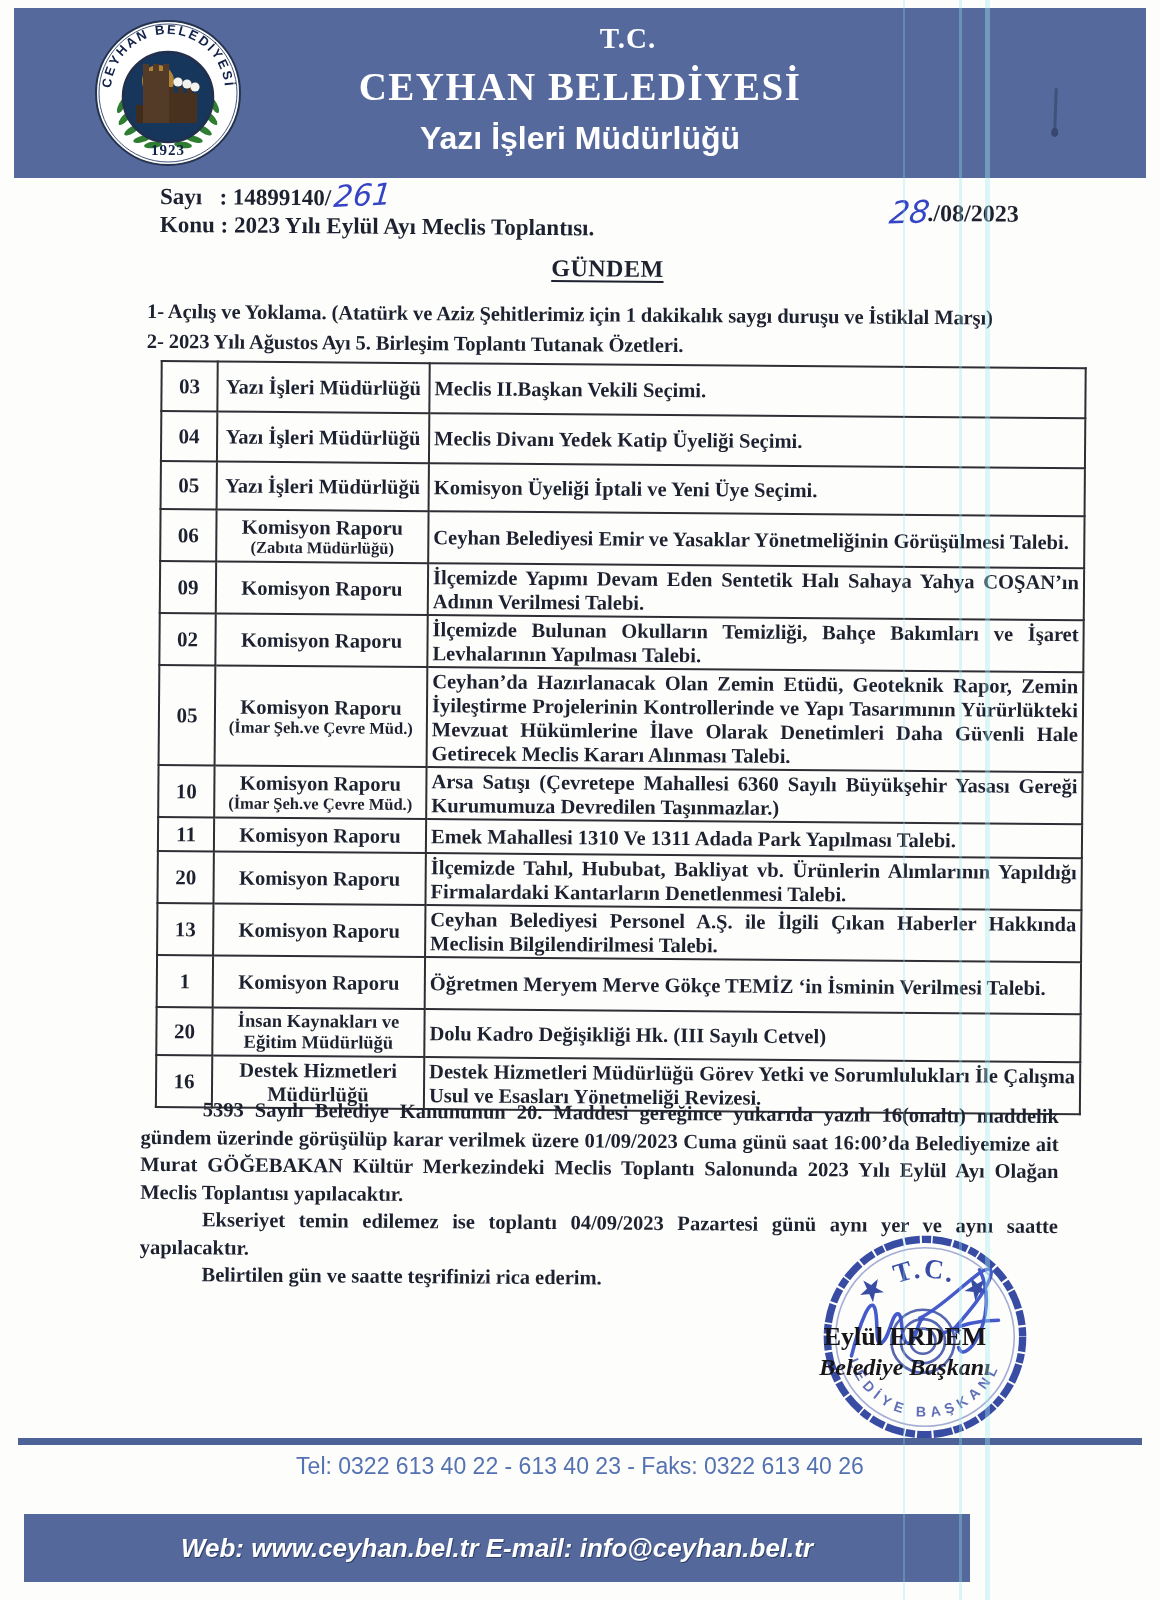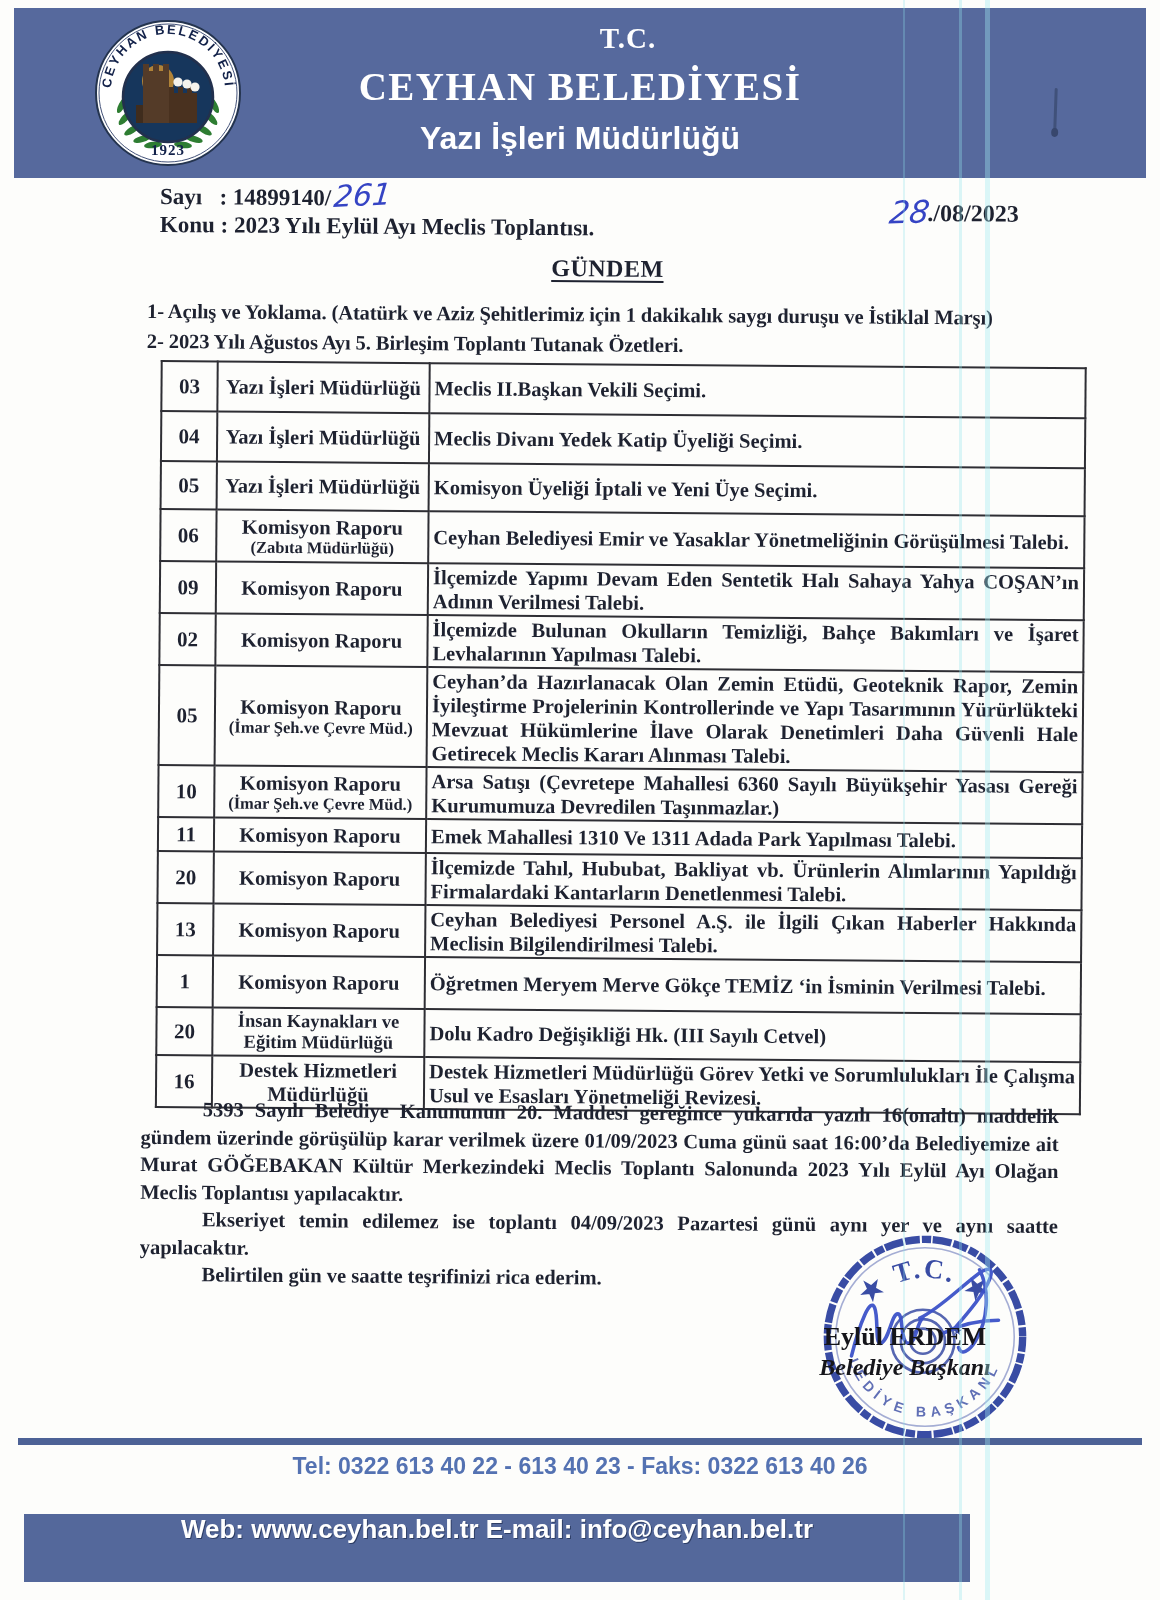--- a/index.html
+++ b/index.html
@@ -53,24 +53,24 @@
   
   .stamp-wrap{position:absolute;left:820px;top:1232px;width:210px;height:210px;}
   .stamp-wrap svg{position:absolute;left:0;top:0;opacity:.93;}
   .signer{position:absolute;left:785px;top:1322px;width:240px;text-align:center;color:#15151a;}
   .signer .name{font-size:26px;font-weight:700;line-height:30px;}
   .signer .title{font-size:24px;font-weight:700;line-height:30px;font-style:italic;}
 
   
   .footer-divider{position:absolute;left:18px;top:1438px;width:1124px;height:7px;background:#4d6296;}
   .footer-contact{position:absolute;left:0;width:100%;text-align:center;
-    font-family:"Liberation Sans",sans-serif;font-weight:700;color:#5472b2;}
+    font-family:"Liberation Sans",sans-serif;font-weight:400;color:#5472b2;}
   .footer-tel{top:1453px;font-size:23px;}
   .footer-address{top:1482px;font-size:23px;}
-  .footer-banner{position:absolute;left:24px;top:1514px;width:946px;height:68px;display:flex;align-items:flex-start;justify-content:center;}
+  .footer-banner{position:absolute;left:24px;top:1514px;width:946px;height:68px;display:flex;align-items:center;justify-content:center;font-style:italic;}
   .footer-web{font-family:"Liberation Sans",sans-serif;font-size:26px;font-weight:700;color:#ffffff;text-shadow:1px 1px 0 #2e3e66;}
 
   
   .artifact{position:absolute;top:0;height:1600px;pointer-events:none;}
   .art-1{left:903px;width:2px;background:rgba(140,225,235,.28);}
   .art-2{left:959px;width:3px;background:rgba(150,230,238,.33);}
   .art-3{left:985px;width:5px;background:rgba(160,235,242,.38);}
 </style>
 </head>
 <body>

